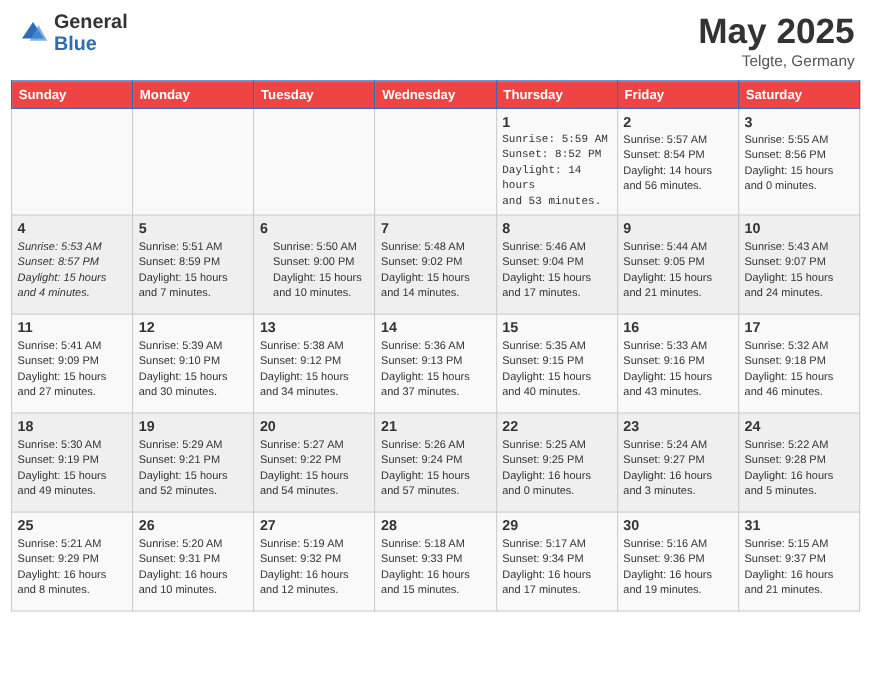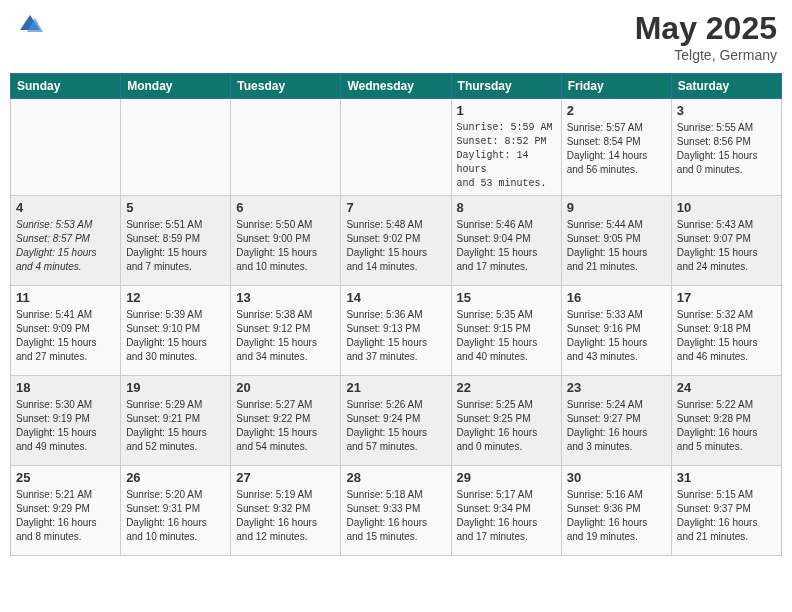--- a/index.html
+++ b/index.html
@@ -52,21 +52,21 @@
     .title-location {
       font-size: 14px;
       color: #555;
     }
     .calendar {
       width: 100%;
       border-collapse: collapse;
       font-size: 11px;
     }
     .calendar th {
-      background-color: #0f766e;
+      background-color: #ef4444;
       color: #fff;
       text-align: left;
       padding: 5px 6px;
       font-size: 12px;
       font-weight: bold;
       border: 1px solid #2e6db4;
     }
     .calendar td {
       border: 1px solid #ccc;
       vertical-align: top;
@@ -98,20 +98,24 @@
   </style>
 </head>
 <body>
 
 <div class="header">
   <div class="logo">
     <svg class="logo-icon" viewBox="0 0 30 30" xmlns="http://www.w3.org/2000/svg">
       <path d="M15 5 L25 20 L5 20 Z" fill="#2e6db4"></path>
       <path d="M20 8 L28 22 L12 22 Z" fill="#4a90d9" opacity="0.7"></path>
     </svg>
+    <div class="logo-text">
+      <span class="logo-general">General</span>
+      <span class="logo-blue">Blue</span>
+    </div>
   </div>
   <div class="title-block">
     <div class="title-month">May 2025</div>
     <div class="title-location">Telgte, Germany</div>
   </div>
 </div>
 
 <table class="calendar">
   <thead>
     <tr>
@@ -162,21 +166,21 @@
         </td>
         <td>
           <div class="day-number">5</div>
           <div class="day-info" style="white-space: pre-line;">Sunrise: 5:51 AM
 Sunset: 8:59 PM
 Daylight: 15 hours
 and 7 minutes.</div>
         </td>
         <td>
           <div class="day-number">6</div>
-          <div class="day-info" style="white-space: pre-line;">Sunrise: 5:50 AM
+          <div class="day-info" style="white-space: pre-line; margin-left: 12px;">Sunrise: 5:50 AM
 Sunset: 9:00 PM
 Daylight: 15 hours
 and 10 minutes.</div>
         </td>
         <td>
           <div class="day-number">7</div>
           <div class="day-info" style="white-space: pre-line;">Sunrise: 5:48 AM
 Sunset: 9:02 PM
 Daylight: 15 hours
 and 14 minutes.</div>

